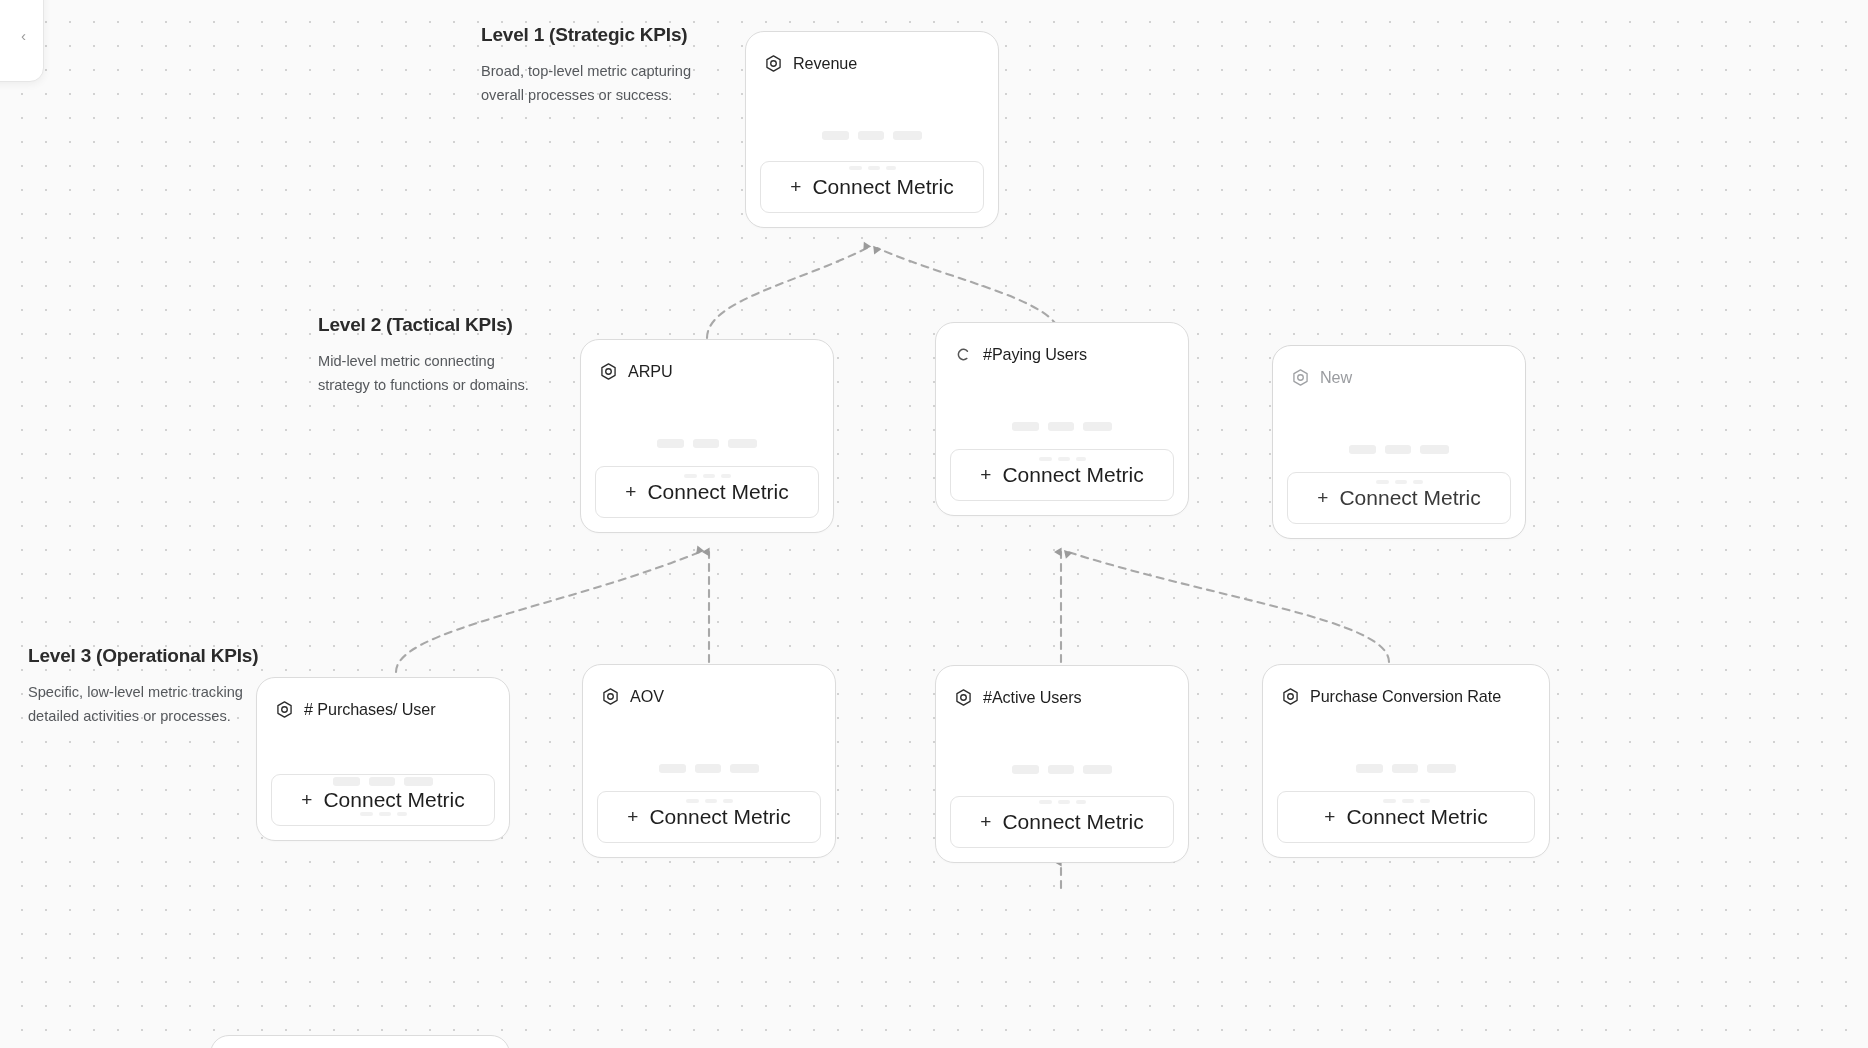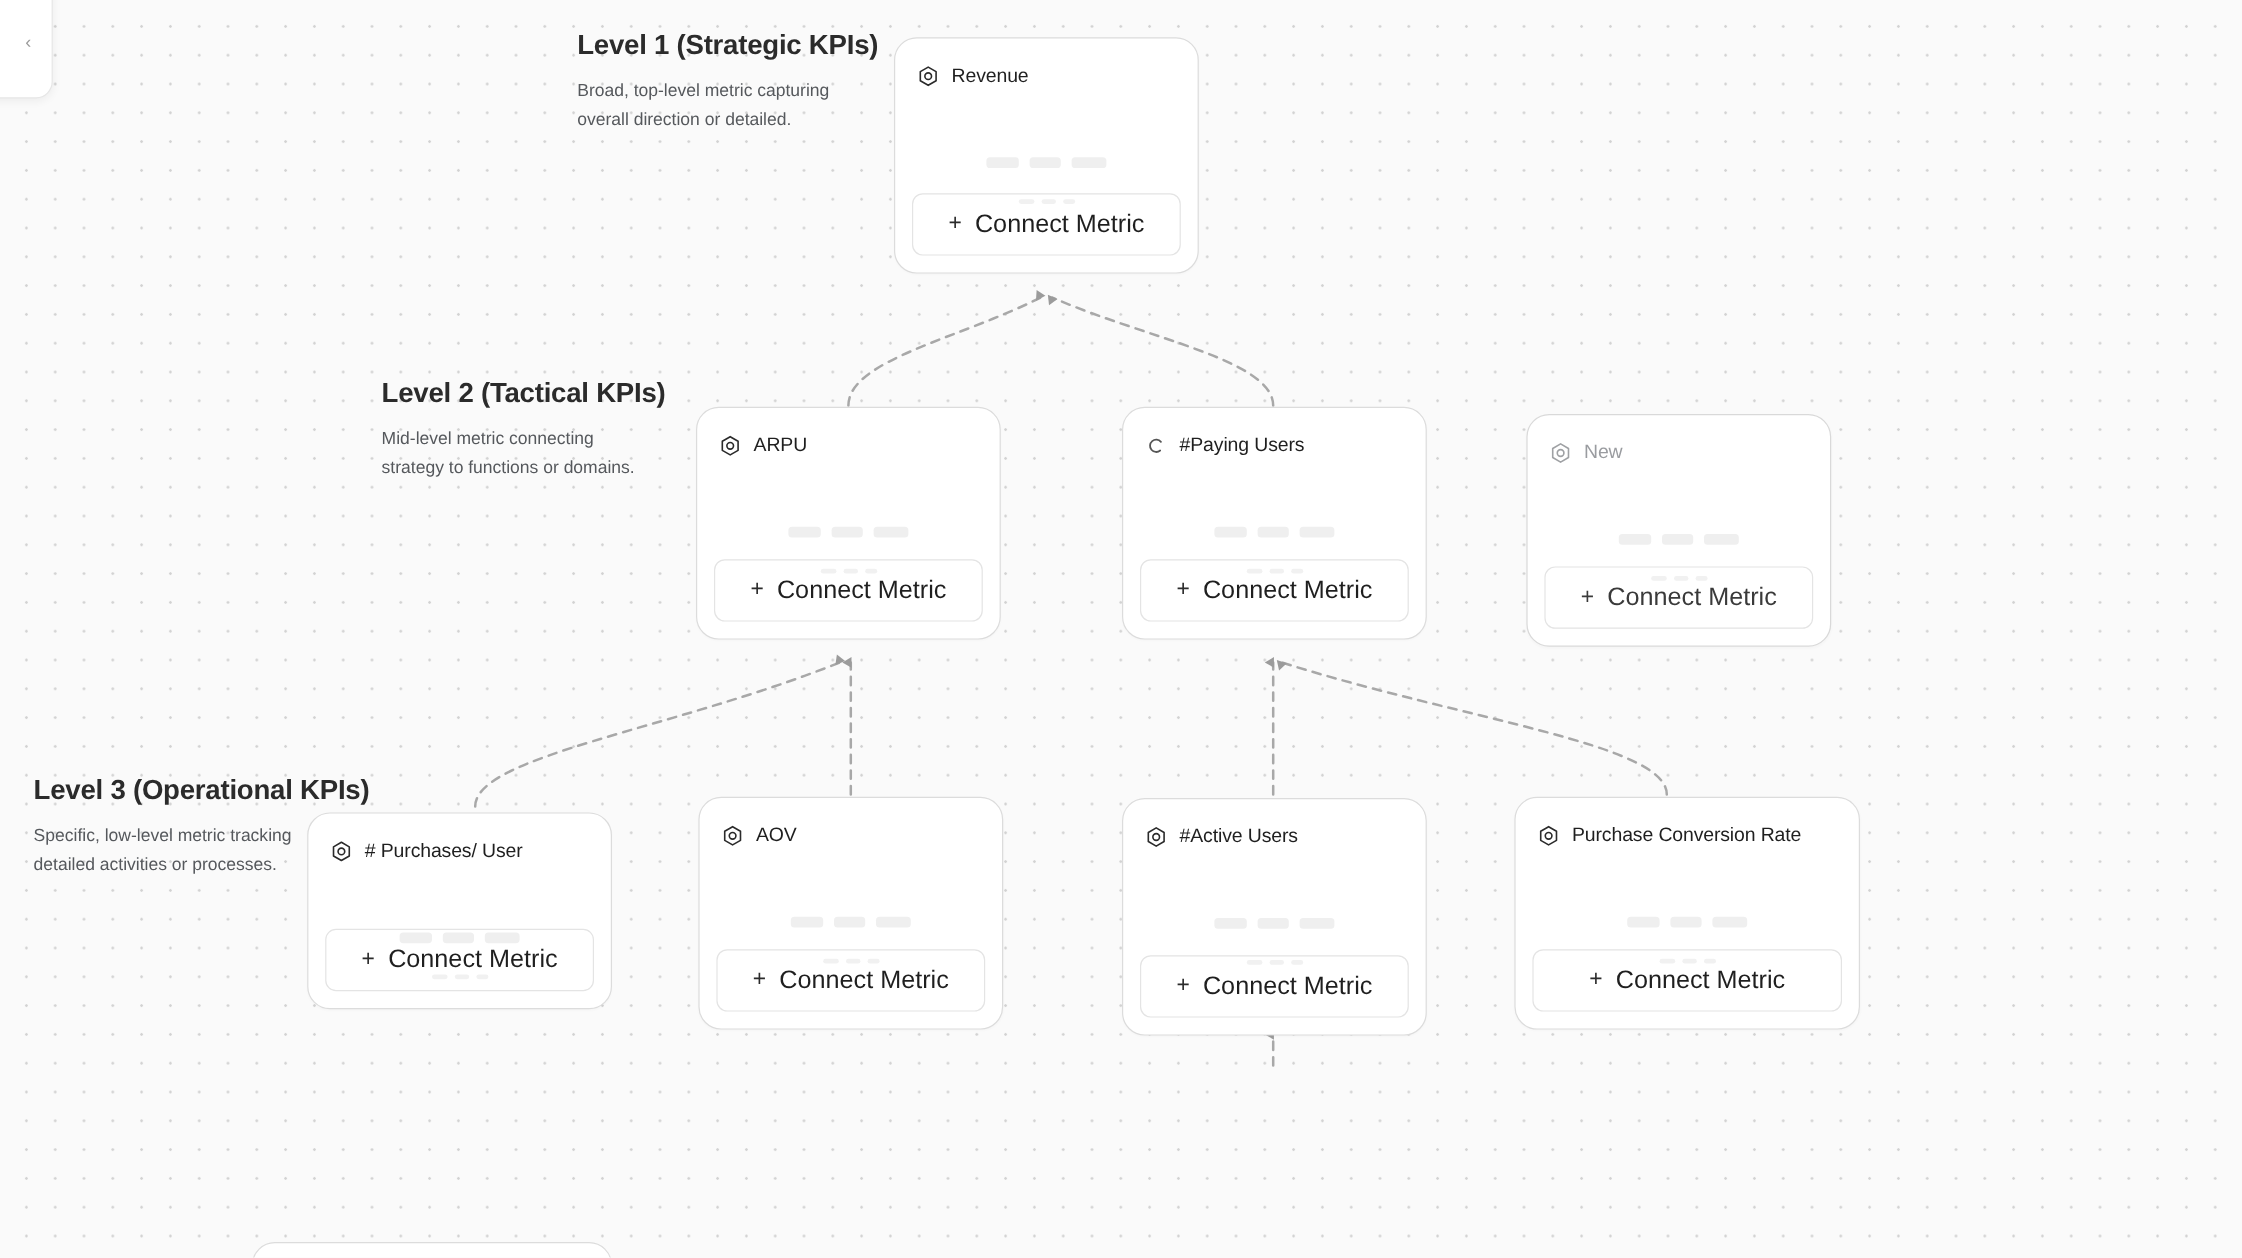--- a/index.html
+++ b/index.html
@@ -42,21 +42,21 @@
     width: 14px;
     height: 14px;
     color: #9a9a9a;
     font-size: 15px;
     line-height: 14px;
   }
 
   
   .level-label { position: absolute; z-index: 5; }
   .level-title {
-    font-size: 23px;
+    font-size: 19px;
     font-weight: 700;
     color: #2b2b2b;
     letter-spacing: -0.2px;
     white-space: nowrap;
   }
   .level-desc {
     margin-top: 13px;
     font-size: 14.6px;
     line-height: 24px;
     color: #55585c;
@@ -203,21 +203,21 @@
       <path d="M1061,662 L1061,552" marker-end="url(#ah)"></path>
 
       <path d="M1389,662 C1389,620 1220,600 1068,552" marker-end="url(#ah)"></path>
 
       <path d="M1061,888 L1061,862" marker-end="url(#ah)"></path>
     </g>
   </svg>
 
   <div class="level-label" id="lvl1">
     <div class="level-title">Level 1 (Strategic KPIs)</div>
-    <div class="level-desc">Broad, top-level metric capturing overall direction or detailed.</div>
+    <div class="level-desc">Broad, top-level metric capturing overall processes or success.</div>
   </div>
 
   <div class="level-label" id="lvl2">
     <div class="level-title">Level 2 (Tactical KPIs)</div>
     <div class="level-desc">Mid-level metric connecting strategy to functions or domains.</div>
   </div>
 
   <div class="level-label" id="lvl3">
     <div class="level-title">Level 3 (Operational KPIs)</div>
     <div class="level-desc">Specific, low-level metric tracking detailed activities or processes.</div>
@@ -272,21 +272,21 @@
         <span class="skel tiny t2"></span>
         <span class="skel tiny t3"></span>
       </div>
     </div>
     <div class="connect-btn">
       <span class="plus">+</span>
       <span class="connect-label">Connect Metric</span>
     </div>
   </div>
 
-  <div class="card" style="left:935px; top:339px; width:254px; height:194px;text-align:center;">
+  <div class="card" style="left:935px; top:322px; width:254px; height:194px;text-align:center;">
     <div class="card-head">
       <span class="card-icon">
         <svg viewBox="0 0 24 24" fill="none" stroke="#555" stroke-width="1.9" stroke-linecap="round">
           <path d="M18.5 12 A6.5 6.5 0 1 0 12 18.5" transform="rotate(-40 12 12)"></path>
         </svg>
       </span>
       <span class="card-title">#Paying Users</span>
     </div>
     <div class="card-body">
       <div class="skel-row primary">

